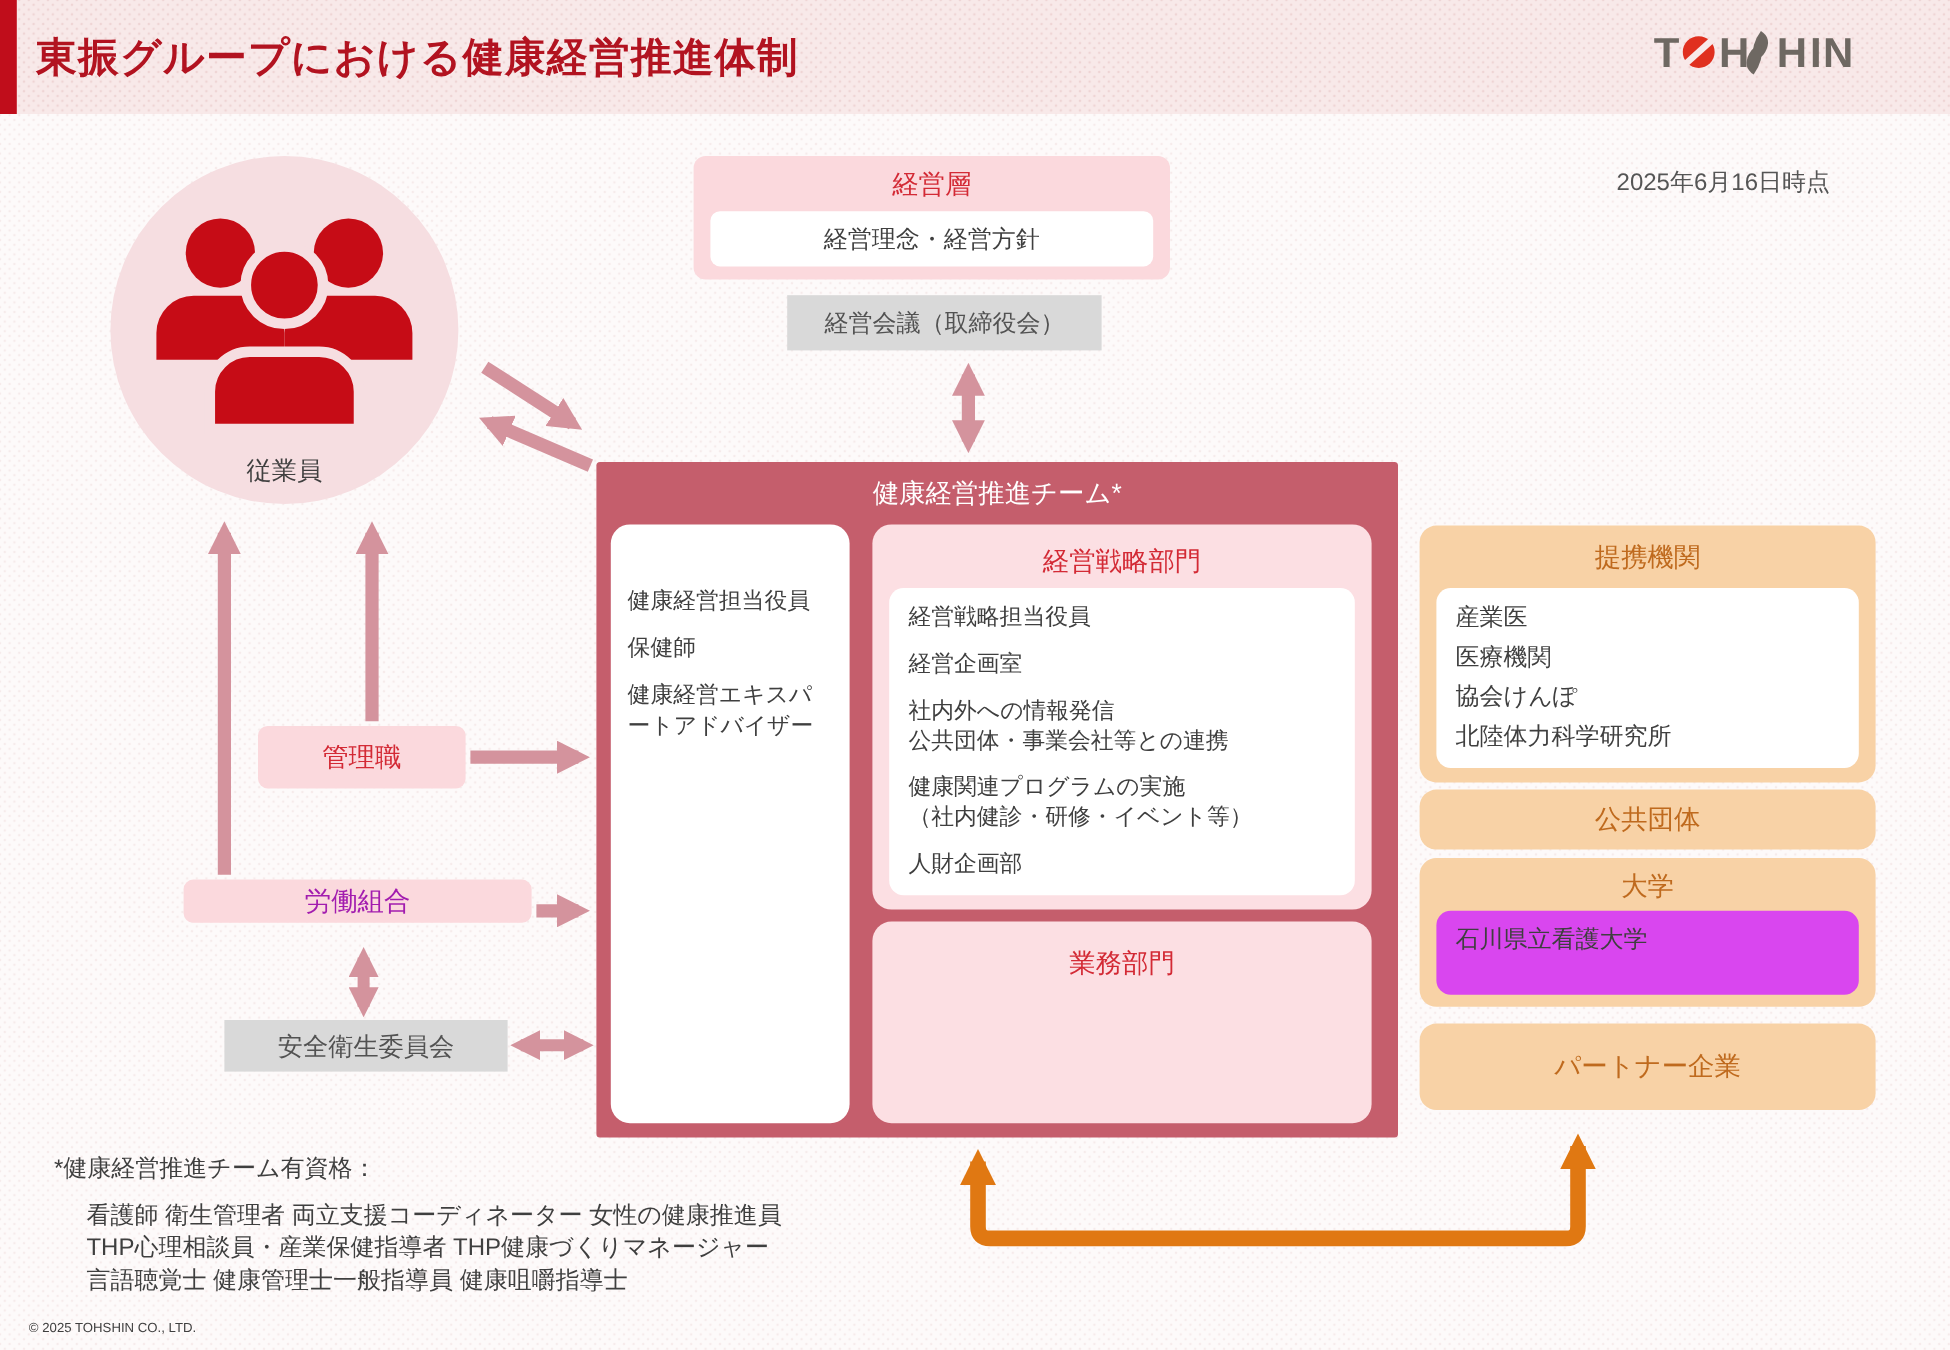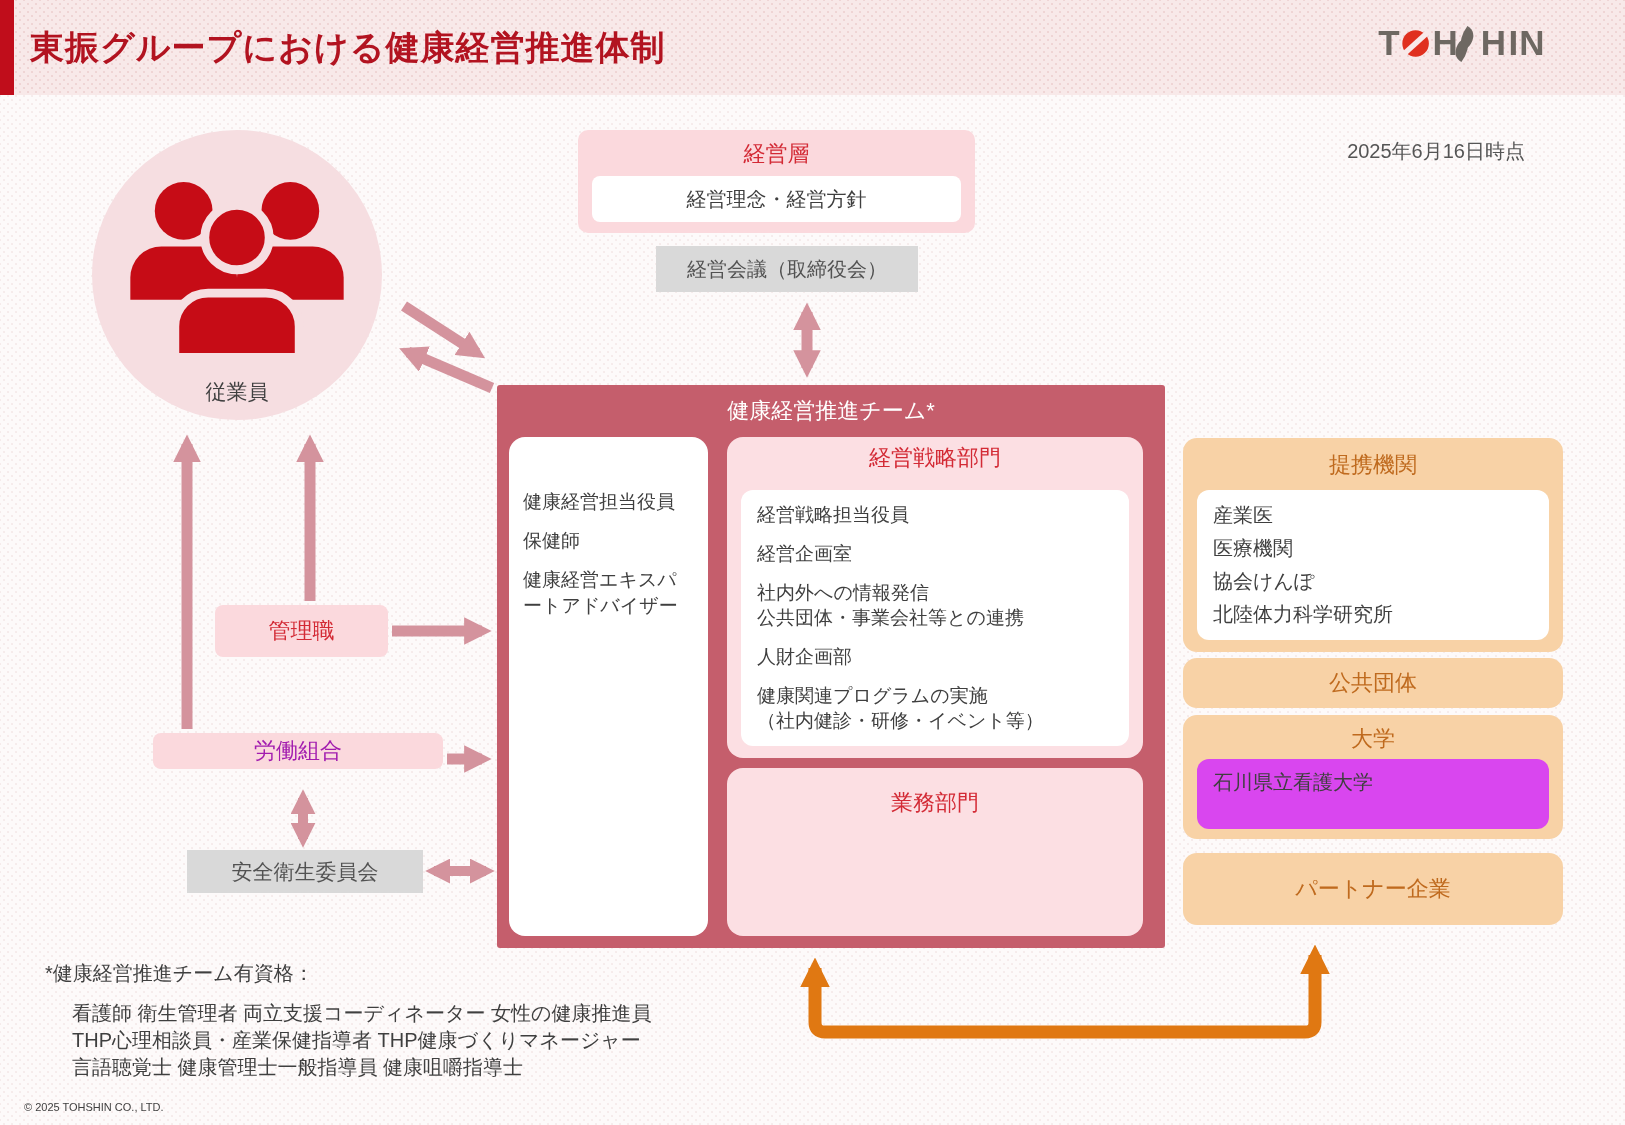--- a/index.html
+++ b/index.html
@@ -43,21 +43,21 @@
   .team-box{position:absolute;left:497px;top:385px;width:668px;height:563px;background:#c55e6c;border-radius:3px;}
   .team-title{position:absolute;left:0;top:11px;width:100%;text-align:center;font-size:22px;color:#fff;}
   .staff-col{position:absolute;left:12px;top:52px;width:199px;height:499px;background:#fff;border-radius:16px;
     padding:0;box-sizing:border-box;}
   .staff-item{margin:0 14px 13px 14px;font-size:19px;line-height:26px;color:#3f3f3f;}
   .staff-item:first-child{margin-top:52px;}
   .dept-box{position:absolute;left:230px;width:416px;background:#fcdfe3;border-radius:16px;}
   .dept-strategy{top:52px;height:321px;}
   .dept-ops{top:383px;height:168px;}
   .dept-title{position:absolute;left:0;width:100%;text-align:center;font-size:22px;color:#d32a35;}
-  .dept-strategy .dept-title{top:6px;}
+  .dept-strategy .dept-title{top:16px;}
   .dept-ops .dept-title{top:20px;}
   .dept-inner{position:absolute;left:14px;width:388px;background:#fff;border-radius:12px;box-sizing:border-box;padding:12px 16px;}
   .dept-strategy .dept-inner{top:53px;height:256px;}
   .dept-ops .dept-inner{top:66px;height:90px;padding-top:10px;}
   .dept-item{font-size:19px;line-height:25px;color:#3f3f3f;margin-bottom:14px;white-space:pre-line;}
   
   .managers-box{position:absolute;left:215px;top:605px;width:173px;height:52px;background:#fbd9dd;border-radius:8px;
     display:flex;align-items:center;justify-content:center;font-size:22px;color:#d32a35;}
   .union-box{position:absolute;left:153px;top:733px;width:290px;height:36px;background:#fbd9dd;border-radius:8px;
     display:flex;align-items:center;justify-content:center;font-size:22px;color:#a21caf;}
@@ -142,23 +142,23 @@
       <div class="staff-item">保健師</div>
       <div class="staff-item">健康経営エキスパートアドバイザー</div>
     </div>
     <div class="dept-box dept-strategy">
       <div class="dept-title">経営戦略部門</div>
       <div class="dept-inner">
         <div class="dept-item">経営戦略担当役員</div>
         <div class="dept-item">経営企画室</div>
         <div class="dept-item">社内外への情報発信
 公共団体・事業会社等との連携</div>
-        <div class="dept-item">人財企画部</div>
         <div class="dept-item">健康関連プログラムの実施
 （社内健診・研修・イベント等）</div>
+        <div class="dept-item">人財企画部</div>
       </div>
     </div>
     <div class="dept-box dept-ops">
       <div class="dept-title">業務部門</div>
     </div>
   </div>
 
   <div class="managers-box">管理職</div>
   <div class="union-box">労働組合</div>
   <div class="safety-box">安全衛生委員会</div>

